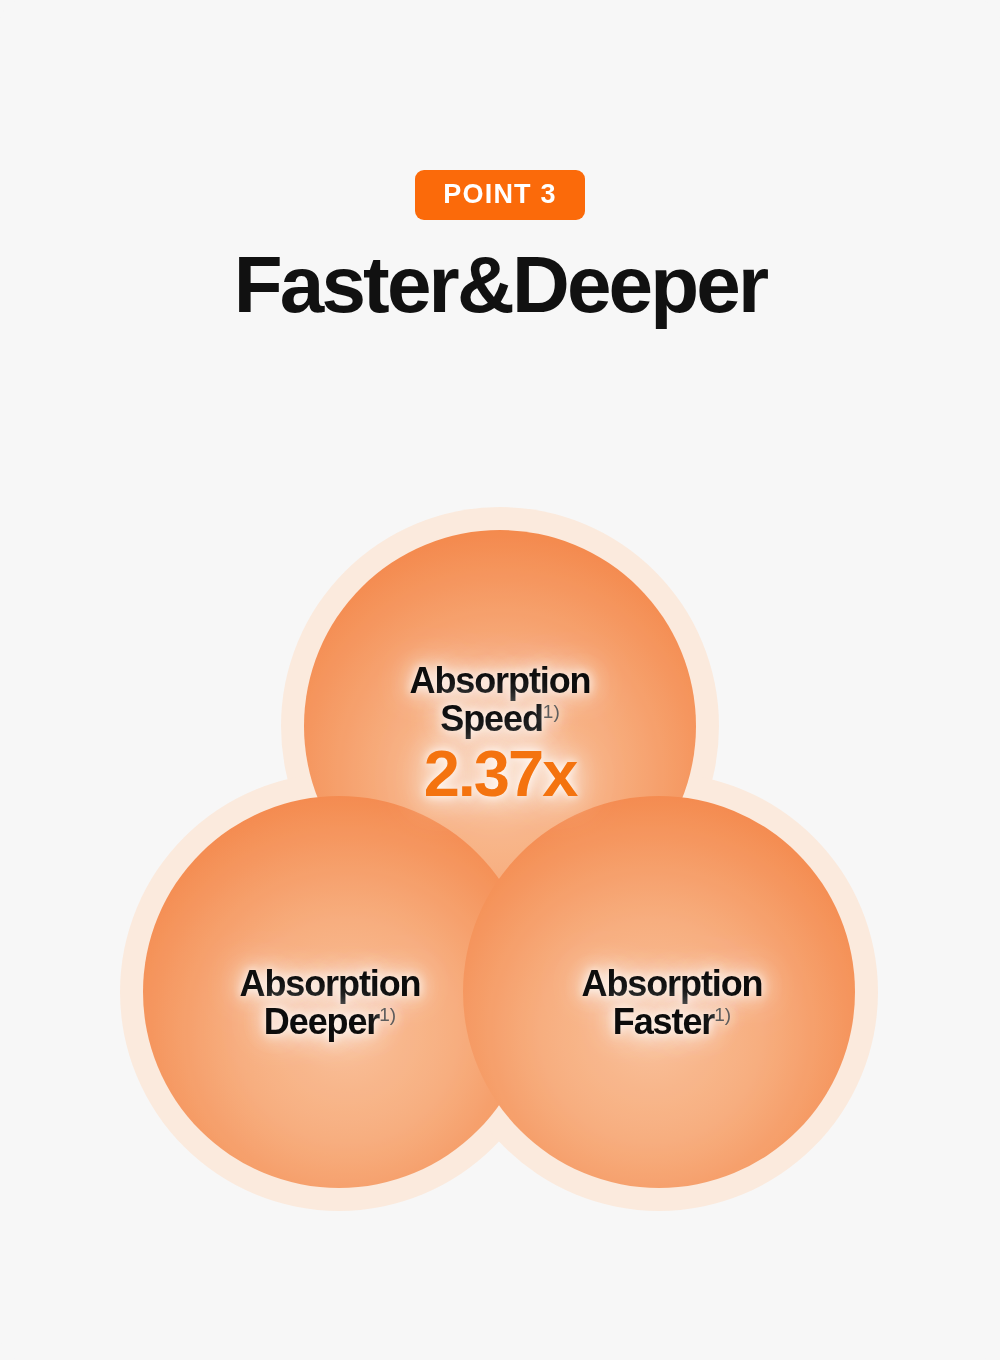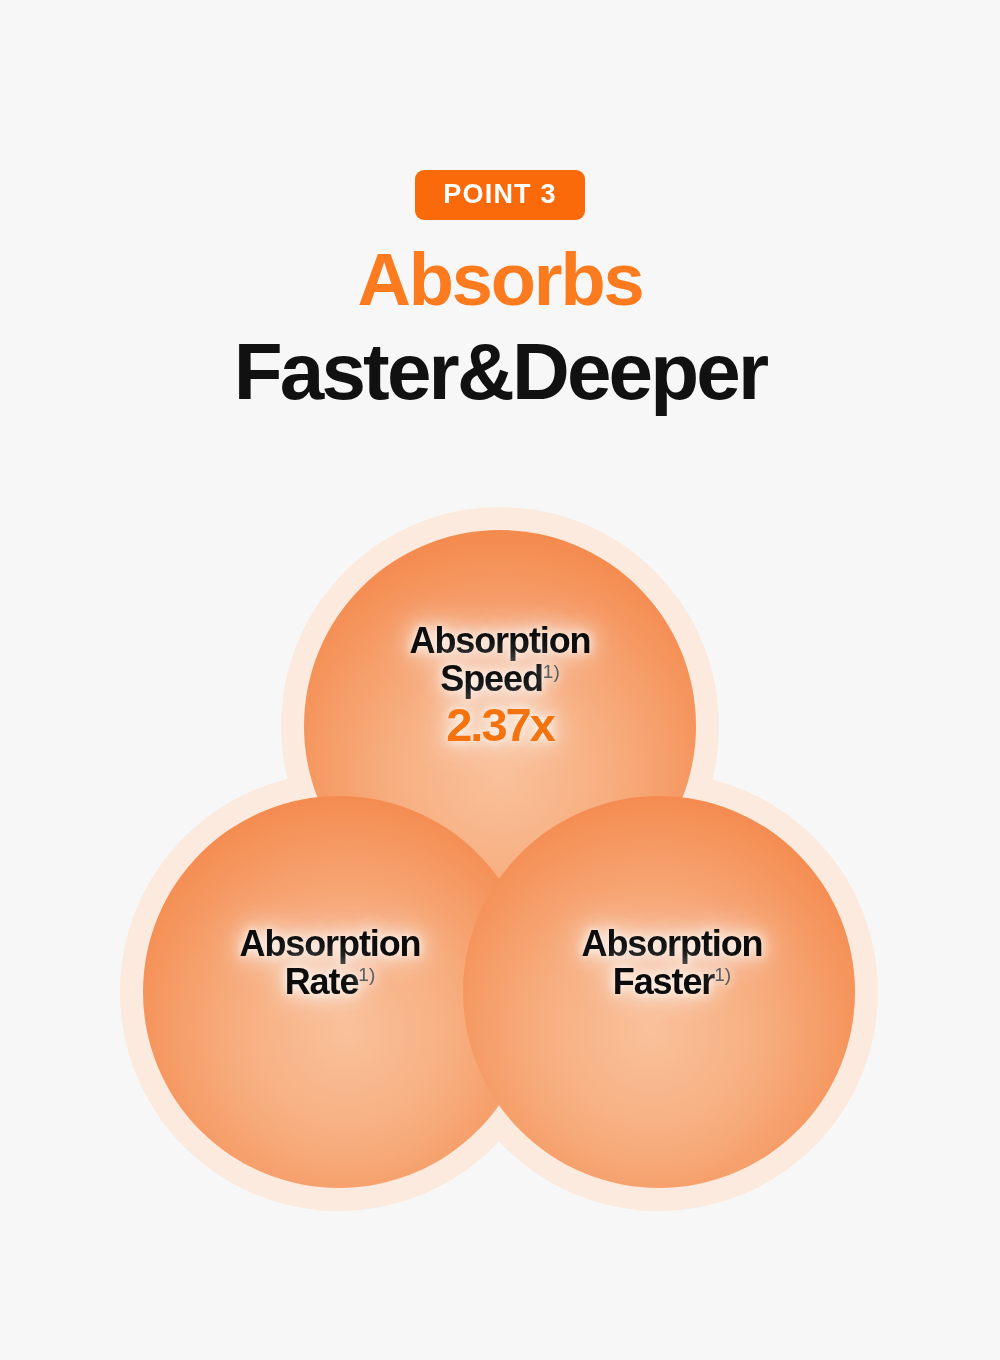--- a/index.html
+++ b/index.html
@@ -94,34 +94,35 @@
     display:block;
     color:#0C0C0C;
     font-size:36px;
     font-weight:bold;
     letter-spacing:-1.1px;
     text-shadow:
        0 0 10px rgba(255,255,255,.95),
        0 0 20px rgba(255,255,255,.92),
        0 0 32px rgba(255,255,255,.85),
        0 0 48px rgba(255,255,255,.7);
+    margin-top: 40px;
   }
 
   .lbl .name sup {
     font-size:19px;
     font-weight:normal;
     color:#5C5C5C;
     vertical-align:super;
     letter-spacing:0;
   }
 
   .lbl .val {
     display:block;
     color:#F4730F;
-    font-size:47px;
+    font-size:65px;
     font-weight:bold;
     letter-spacing:-2px;
     margin-top:2px;
     text-shadow:
        0 0 10px rgba(255,255,255,.95),
        0 0 22px rgba(255,255,255,.92),
        0 0 36px rgba(255,255,255,.85),
        0 0 54px rgba(255,255,255,.7);
   }
 
@@ -166,37 +167,36 @@
         <circle cx="659" cy="992" r="196" fill="url(#gRight)"></circle>
       </g>
     </svg>
   </div>
 
   <div class="header">
     <div class="badge-wrap">
       <span class="badge">POINT 3</span>
     </div>
     <div class="title-block">
-      <span class="title-line1">Absorbs</span>
       <span class="title-line2">Faster&amp;Deeper</span>
     </div>
   </div>
 
   <div class="lbl" id="lbl-rate">
     <span class="name">
       <span>Absorption</span><br>
       <span>Speed</span><sup>1)</sup>
     </span>
     <span class="val">2.37x</span>
   </div>
 
   <div class="lbl" id="lbl-depth">
     <span class="name">
       <span>Absorption</span><br>
-      <span>Rate</span><sup>1)</sup>
+      <span>Deeper</span><sup>1)</sup>
     </span>
   </div>
 
   <div class="lbl" id="lbl-speed">
     <span class="name">
       <span>Absorption</span><br>
       <span>Faster</span><sup>1)</sup>
     </span>
   </div>
 

